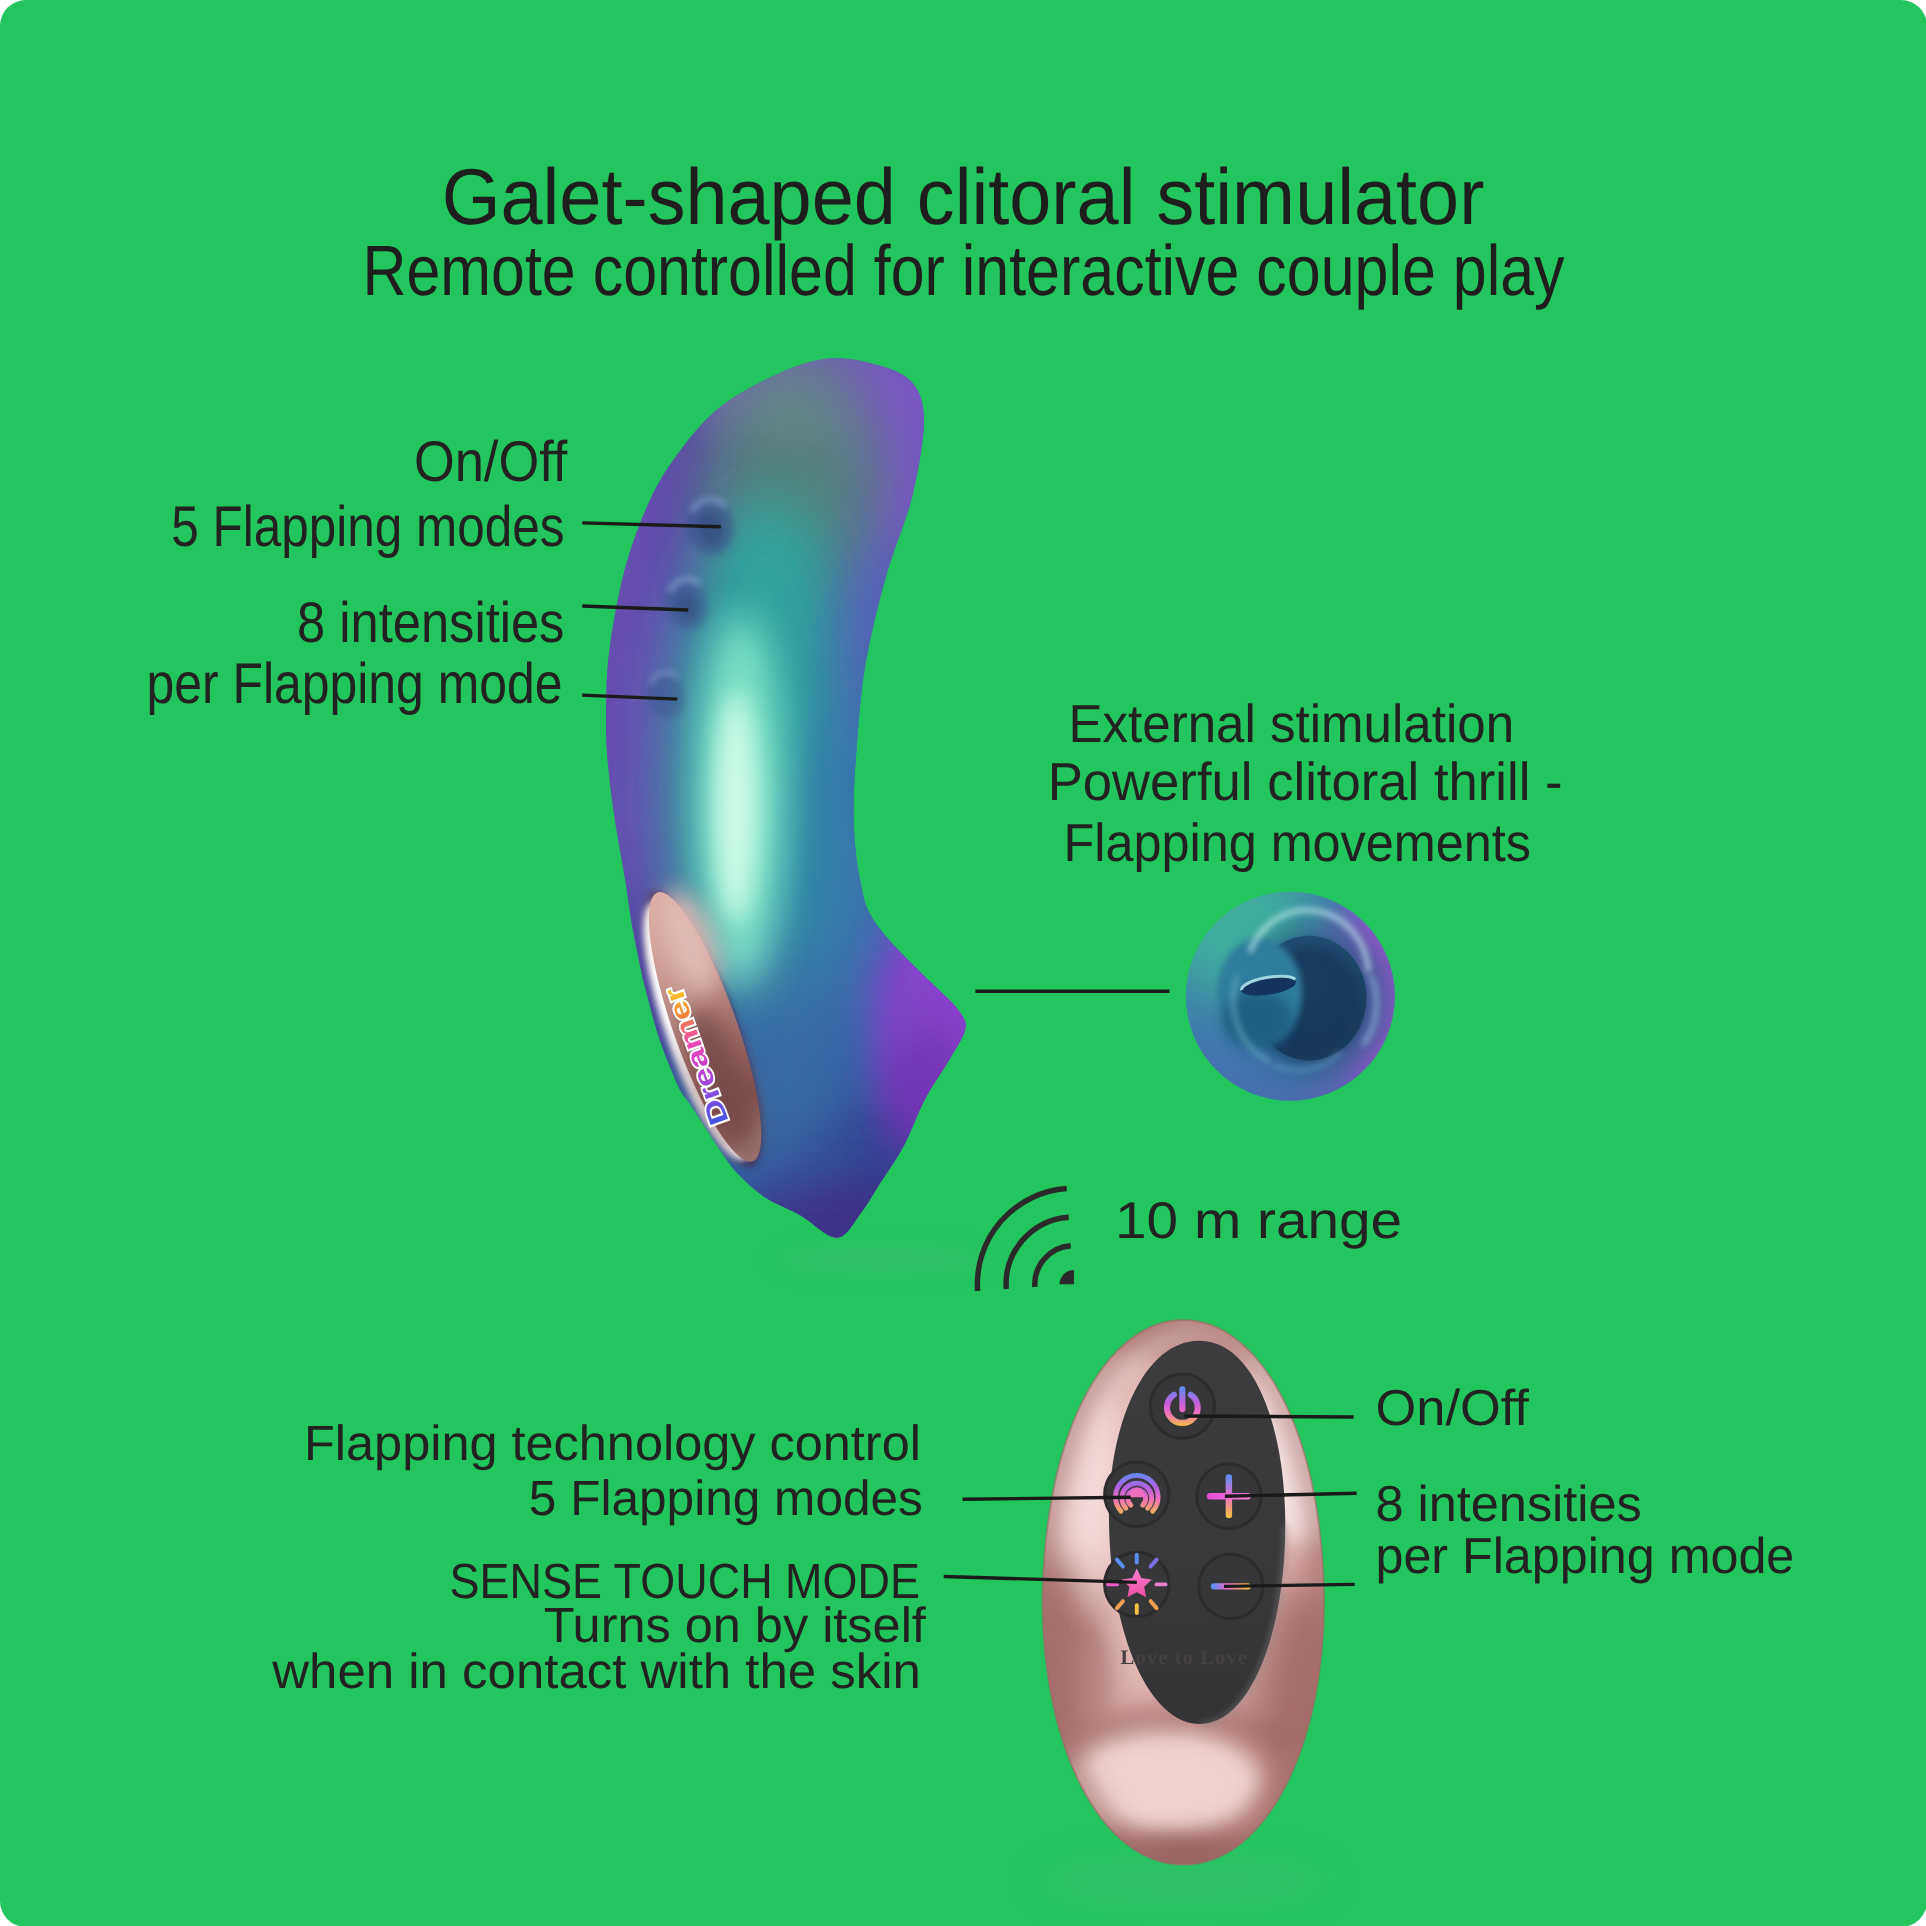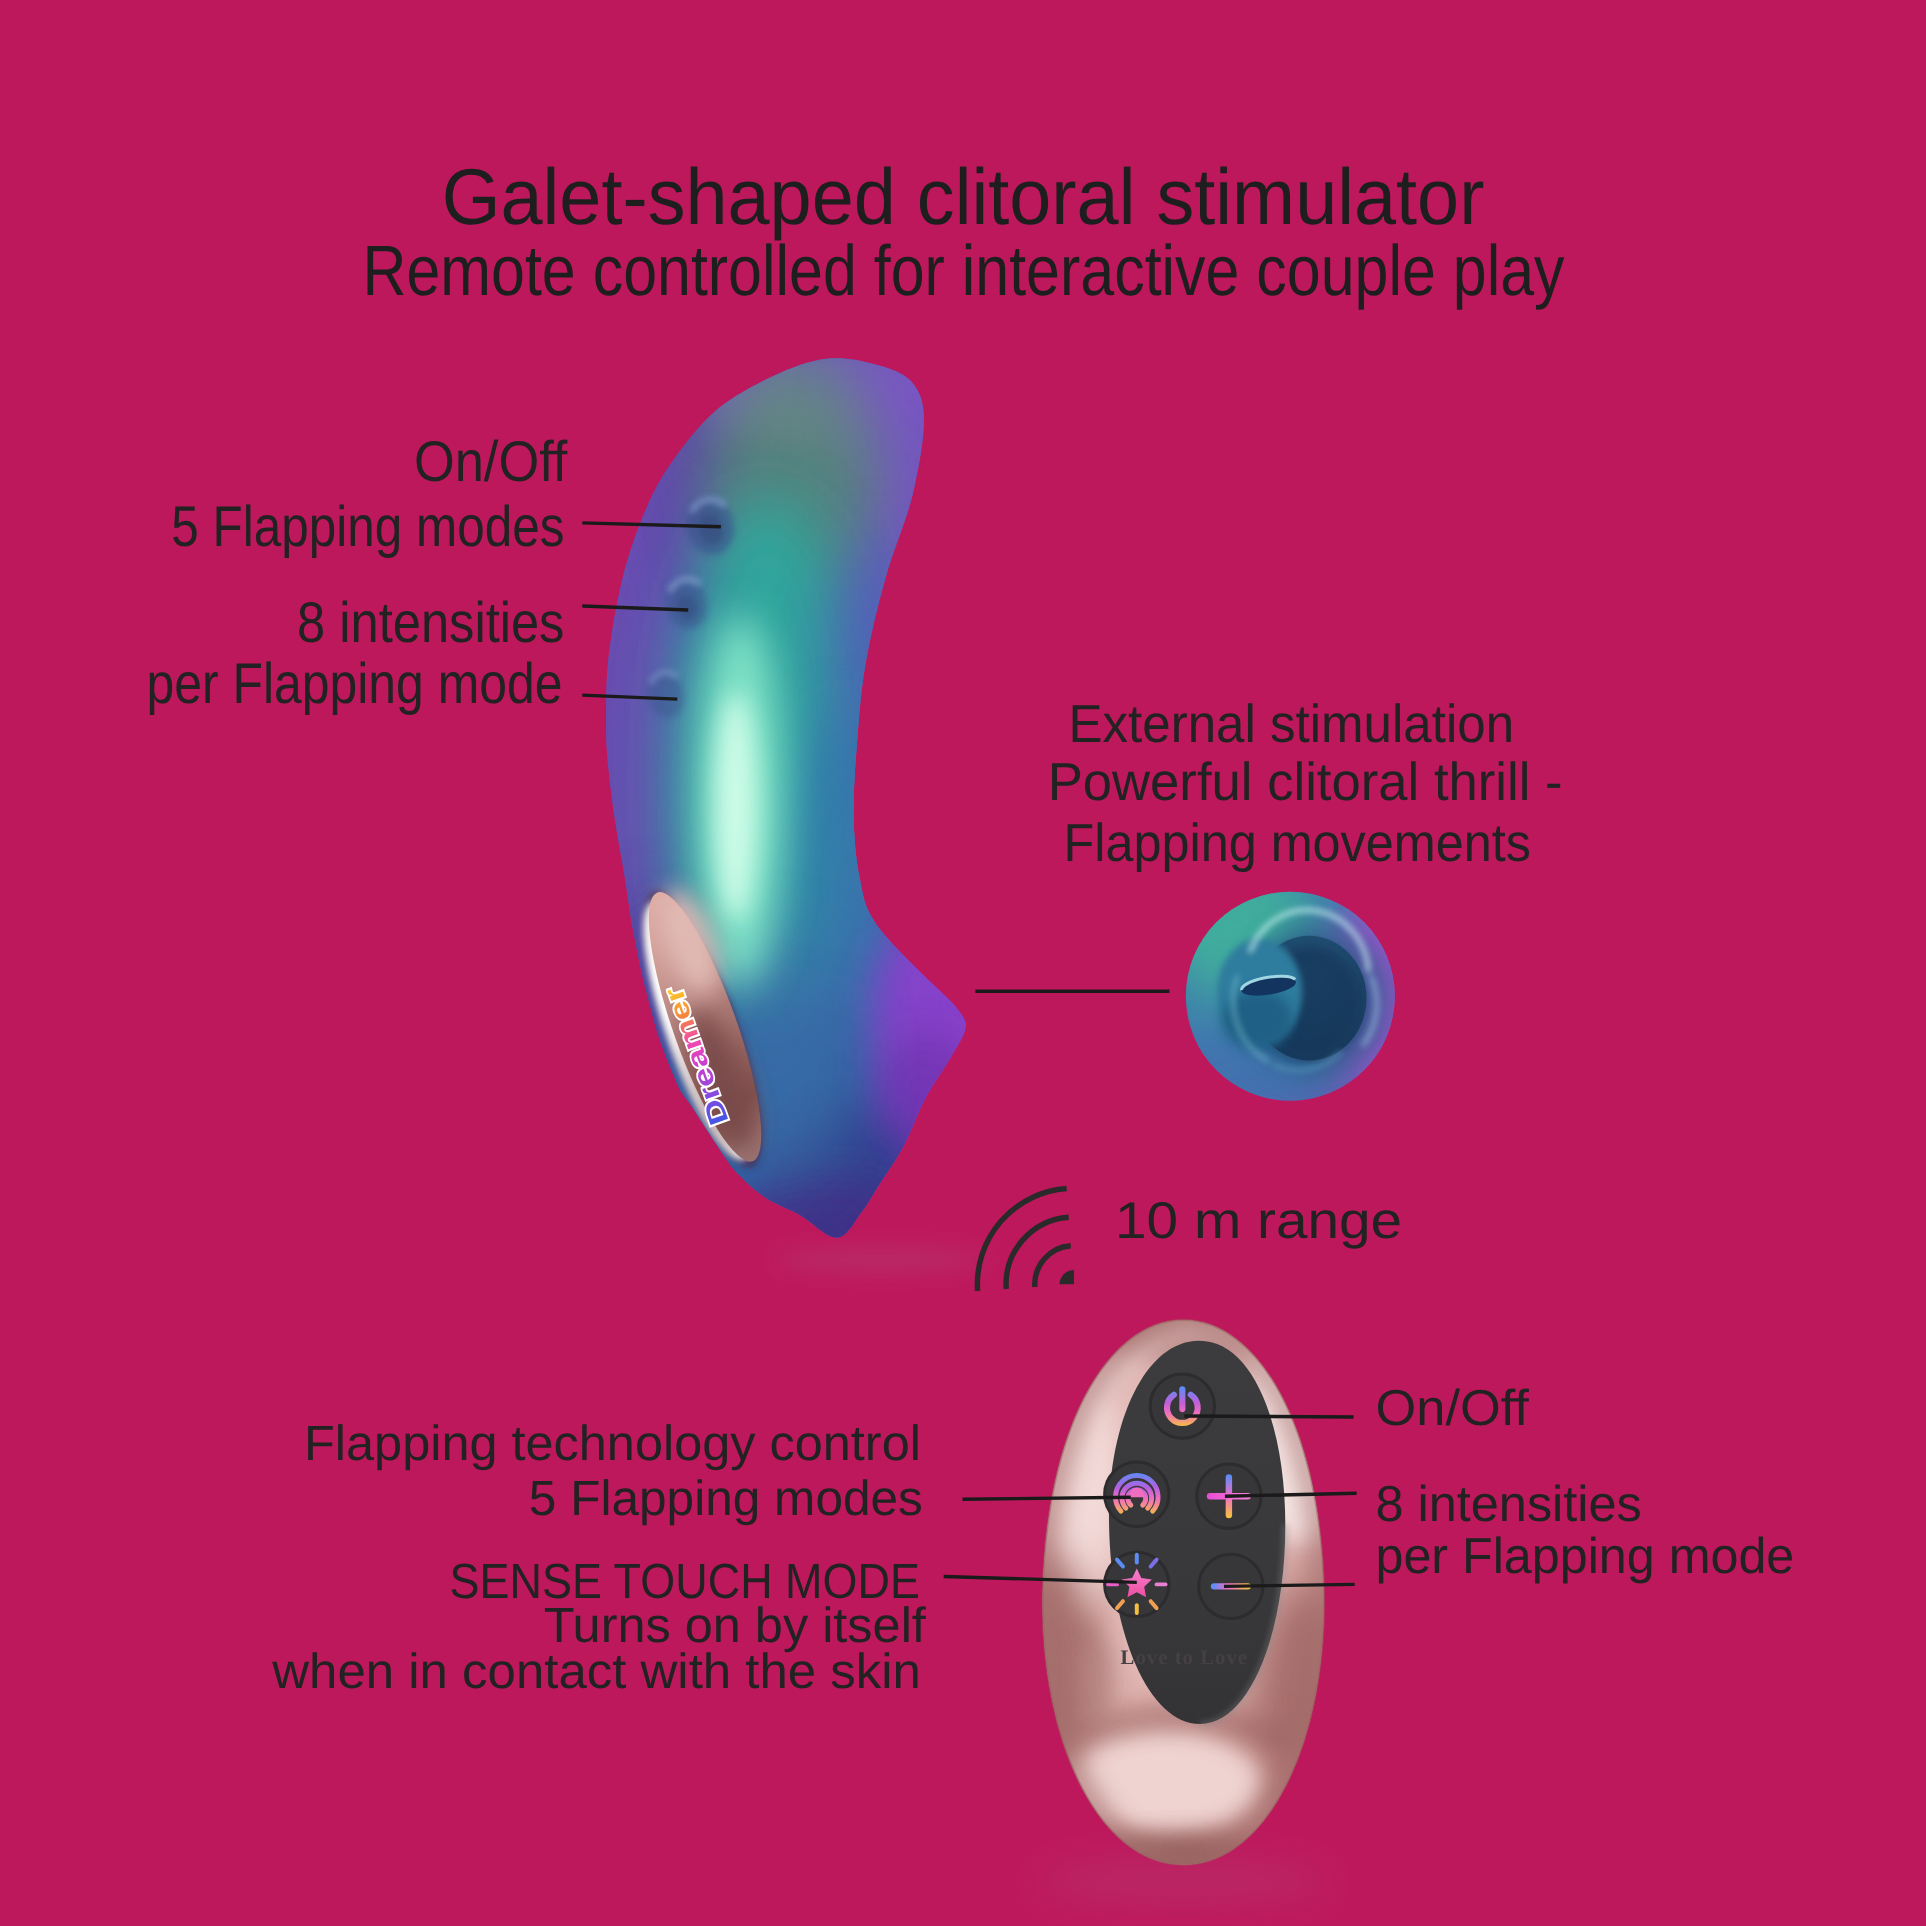--- a/index.html
+++ b/index.html
@@ -1,16 +1,16 @@
 <!DOCTYPE html>
 <html><head>
 <meta charset="utf-8">
 <style>
 html,body{margin:0;padding:0;background:#fff;}
-.page{position:relative;width:1927px;height:1927px;background:#be185d;font-family:"Liberation Sans",sans-serif;overflow:hidden;}
+.page{position:relative;width:1927px;height:1927px;background:#22c55e;font-family:"Liberation Sans",sans-serif;overflow:hidden;border-radius:26px;}
 </style>
 </head>
 <body>
 <div class="page">
 <svg width="1927" height="1927" viewBox="0 0 1946 1946" text-rendering="geometricPrecision">
 <defs>
   <filter id="b30" x="-120%" y="-120%" width="340%" height="340%">
           <feGaussianBlur stdDeviation="30"></feGaussianBlur>
         </filter>
   <filter id="b20" x="-120%" y="-120%" width="340%" height="340%">

